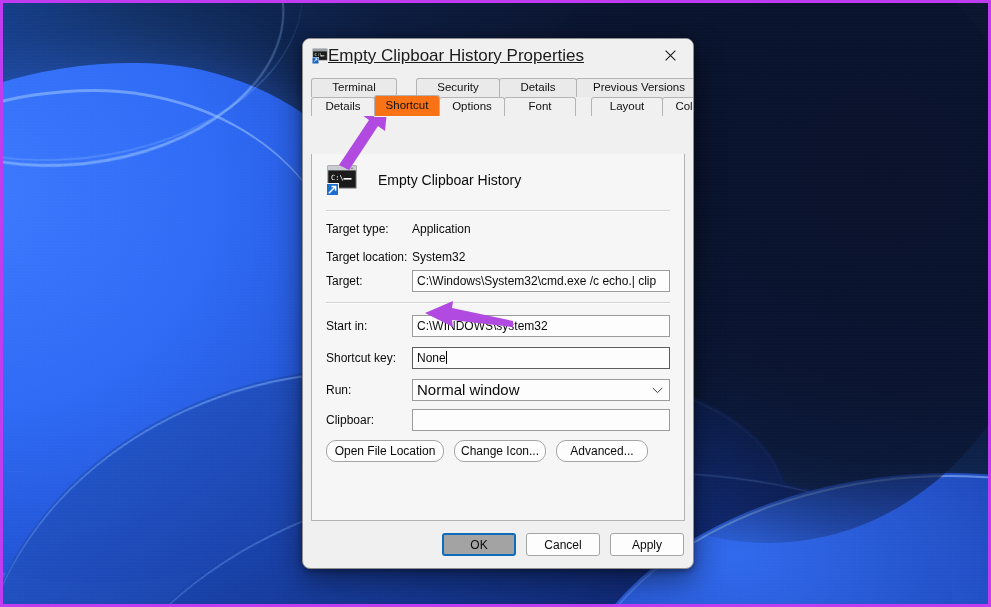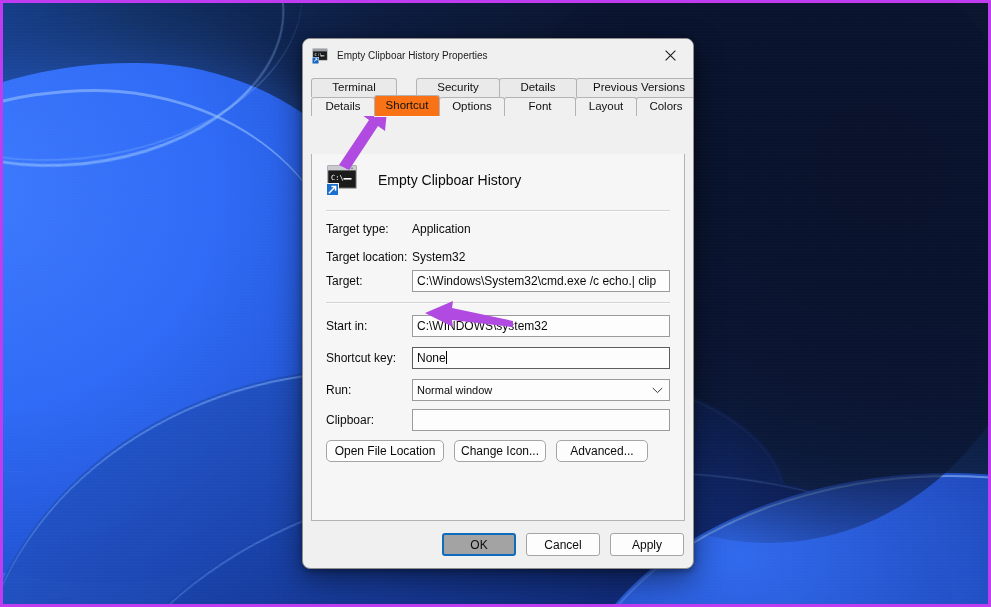--- a/index.html
+++ b/index.html
@@ -178,24 +178,24 @@
     display: flex;
     align-items: center;
   }
   .title-icon {
     width: 16px; height: 16px;
     margin-left: 9px;
     position: relative;
     flex: none;
   }
   .title-text {
-    margin-left: 9px;
-    font-size: 10px;
+    font-size: 17px;
     color: #1b1b1b;
     white-space: nowrap;
+    text-decoration: underline;
   }
   .close-btn {
     position: absolute;
     right: 0; top: 0;
     width: 45px; height: 33px;
     display: flex; align-items: center; justify-content: center;
     border-top-right-radius: 7px;
     color: #1b1b1b;
   }
   .close-btn svg { display: block; }
@@ -337,21 +337,21 @@
 
   .combo {
     position: absolute;
     left: 86px;
     right: 0;
     top: 0;
     height: 22px;
     box-sizing: border-box;
     background: #fdfdfd;
     border: 1px solid #9b9b9b;
-    font-size: 11px;
+    font-size: 15px;
     color: #0b0b0b;
     padding: 0 4px;
     line-height: 20px;
     display: flex;
     align-items: center;
     justify-content: space-between;
   }
   .chev { color: #3a3a3a; display: flex; align-items: center; padding-right: 2px; }
 
   .btn-row {
@@ -359,21 +359,21 @@
     left: 14px;
     right: 14px;
     display: flex;
     gap: 10px;
   }
   .wbtn {
     box-sizing: border-box;
     height: 22px;
     background: #fdfdfd;
     border: 1px solid #a5a5a5;
-    border-radius: 5px;
+    border-radius: 10px;
     font-size: 12px;
     font-family: "Liberation Sans", sans-serif;
     color: #0b0b0b;
     display: flex;
     align-items: center;
     justify-content: center;
     white-space: nowrap;
     padding: 0 5px;
   }
 
@@ -461,21 +461,21 @@
           <div class="tab" style="width: 86px;">Terminal</div>
           <div class="tab" style="width: 84px; margin-left: 20px;">Security</div>
           <div class="tab" style="width: 78px;">Details</div>
           <div class="tab" style="width: 126px;">Previous Versions</div>
         </div>
       <div class="tab-row row2" id="tabrow2">
           <div class="tab" style="width: 64px;">Details</div>
           <div class="tab active" style="width: 66px;">Shortcut</div>
           <div class="tab" style="width: 66px;">Options</div>
           <div class="tab" style="width: 72px;">Font</div>
-          <div class="tab" style="width: 62px;">Layout</div>
+          <div class="tab" style="width: 72px; margin-left: 16px;">Layout</div>
           <div class="tab" style="width: 60px;">Colors</div>
         </div>
     </div>
 
     <div class="page">
       <div class="page-inner">
 
         <div class="app-head">
           <div class="app-icon">
             <svg width="32" height="32" viewBox="0 0 32 32">

